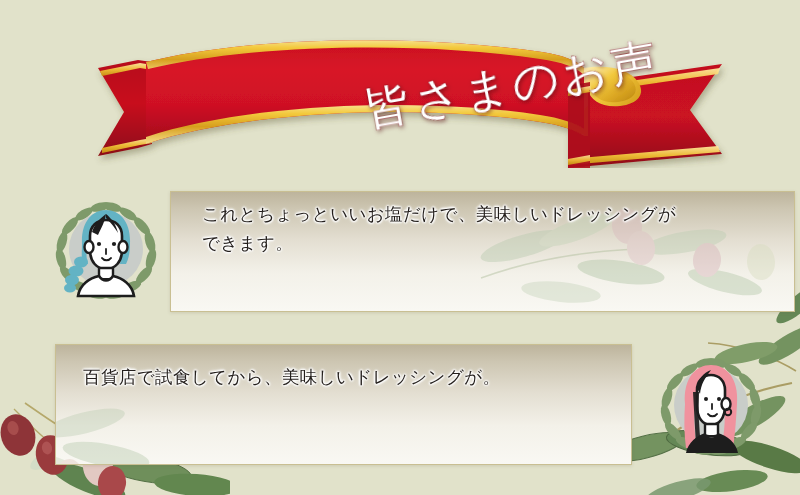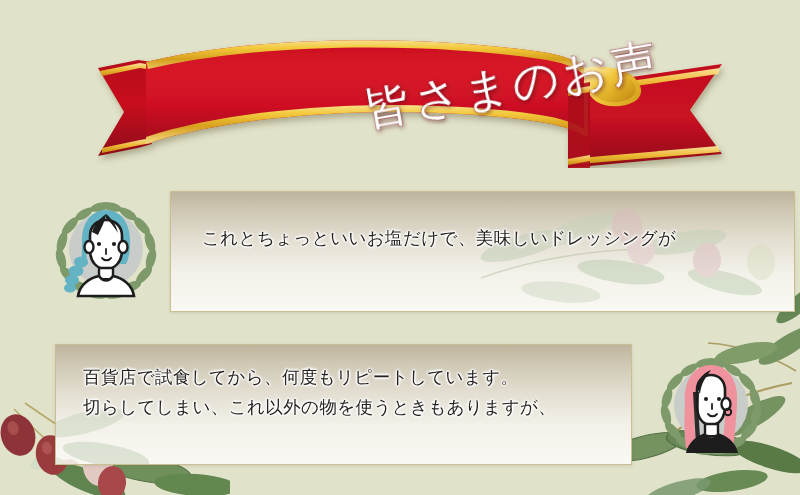--- a/index.html
+++ b/index.html
@@ -26,21 +26,21 @@
     border:1px solid #c9bf92;
     box-sizing:border-box;
     background:linear-gradient(to bottom,#bdb49c 0%,#cdc6b2 14%,#e3ded1 40%,#f3f1e9 68%,#f9f8f3 100%);
     box-shadow:0 1px 3px rgba(110,100,70,.18);
     overflow:hidden;
   }
   #quote-box-1{left:170px;top:191px;width:625px;height:121px;}
   #quote-box-2{left:55px;top:344px;width:577px;height:121px;}
 
   .quote-inner{position:relative;z-index:3;}
-  #quote-box-1 .quote-inner{padding:32px 0 0 31px;}
+  #quote-box-1 .quote-inner{padding:8px 0 0 31px;}
   #quote-box-2 .quote-inner{padding:17px 0 0 27px;}
 
   .quote-line{
     font-family:"DejaVu Serif","Liberation Serif",serif;
     font-size:17.5px;
     line-height:29px;
     color:#241f1c;
     letter-spacing:.4px;
     white-space:nowrap;
     text-shadow:
@@ -197,35 +197,35 @@
         <ellipse cx="254" cy="96" rx="38" ry="10" fill="#b2c6a7" transform="rotate(14 254 96)"></ellipse>
         <ellipse cx="90" cy="106" rx="40" ry="10" fill="#c6d4bb" transform="rotate(6 90 106)"></ellipse>
         <ellipse cx="156" cy="40" rx="15" ry="18" fill="#d9b9bd" transform="rotate(-12 156 40)"></ellipse>
         <ellipse cx="170" cy="62" rx="14" ry="17" fill="#ddbfc3" transform="rotate(-6 170 62)"></ellipse>
         <ellipse cx="236" cy="74" rx="14" ry="17" fill="#d6b2b8" transform="rotate(4 236 74)"></ellipse>
         <ellipse cx="290" cy="76" rx="14" ry="18" fill="#d7dcbf" transform="rotate(-4 290 76)"></ellipse>
       </g>
     </svg>
     <div class="quote-inner">
       <div class="quote-line">これとちょっといいお塩だけで、美味しいドレッシングが</div>
+      <div class="quote-line">できます。</div>
     </div>
   </div>
 
   <div class="quote-box" id="quote-box-2">
     <svg class="box-wash" style="left:-16px;top:48px;width:200px;height:90px;" viewBox="0 0 200 90">
       <g opacity="0.36">
         <ellipse cx="44" cy="30" rx="42" ry="10.5" fill="#b7c9ad" transform="rotate(-14 44 30)"></ellipse>
         <ellipse cx="66" cy="62" rx="44" ry="11" fill="#aec3a3" transform="rotate(10 66 62)"></ellipse>
         <ellipse cx="16" cy="74" rx="36" ry="9.5" fill="#c2d2b6" transform="rotate(20 16 74)"></ellipse>
         <ellipse cx="30" cy="82" rx="13" ry="16" fill="#dcc2b8" transform="rotate(-8 30 82)"></ellipse>
       </g>
     </svg>
     <div class="quote-inner">
-      <div class="quote-line">百貨店で試食してから、何度もリピートしています。</div>
-      <div class="quote-line">切らしてしまい、これ以外の物を使うときもありますが、</div>
+      <div class="quote-line">百貨店で試食してから、美味しいドレッシングが。</div>
     </div>
   </div>
 
   <svg class="avatar" id="avatar-1" viewBox="0 0 116 116">
 
     <g>
       <g fill="#7e9a6a">
         <ellipse cx="22" cy="34" rx="11" ry="4.6" transform="rotate(-48 22 34)"></ellipse>
         <ellipse cx="14" cy="50" rx="11" ry="4.6" transform="rotate(-74 14 50)"></ellipse>
         <ellipse cx="13" cy="67" rx="11" ry="4.6" transform="rotate(-104 13 67)"></ellipse>

